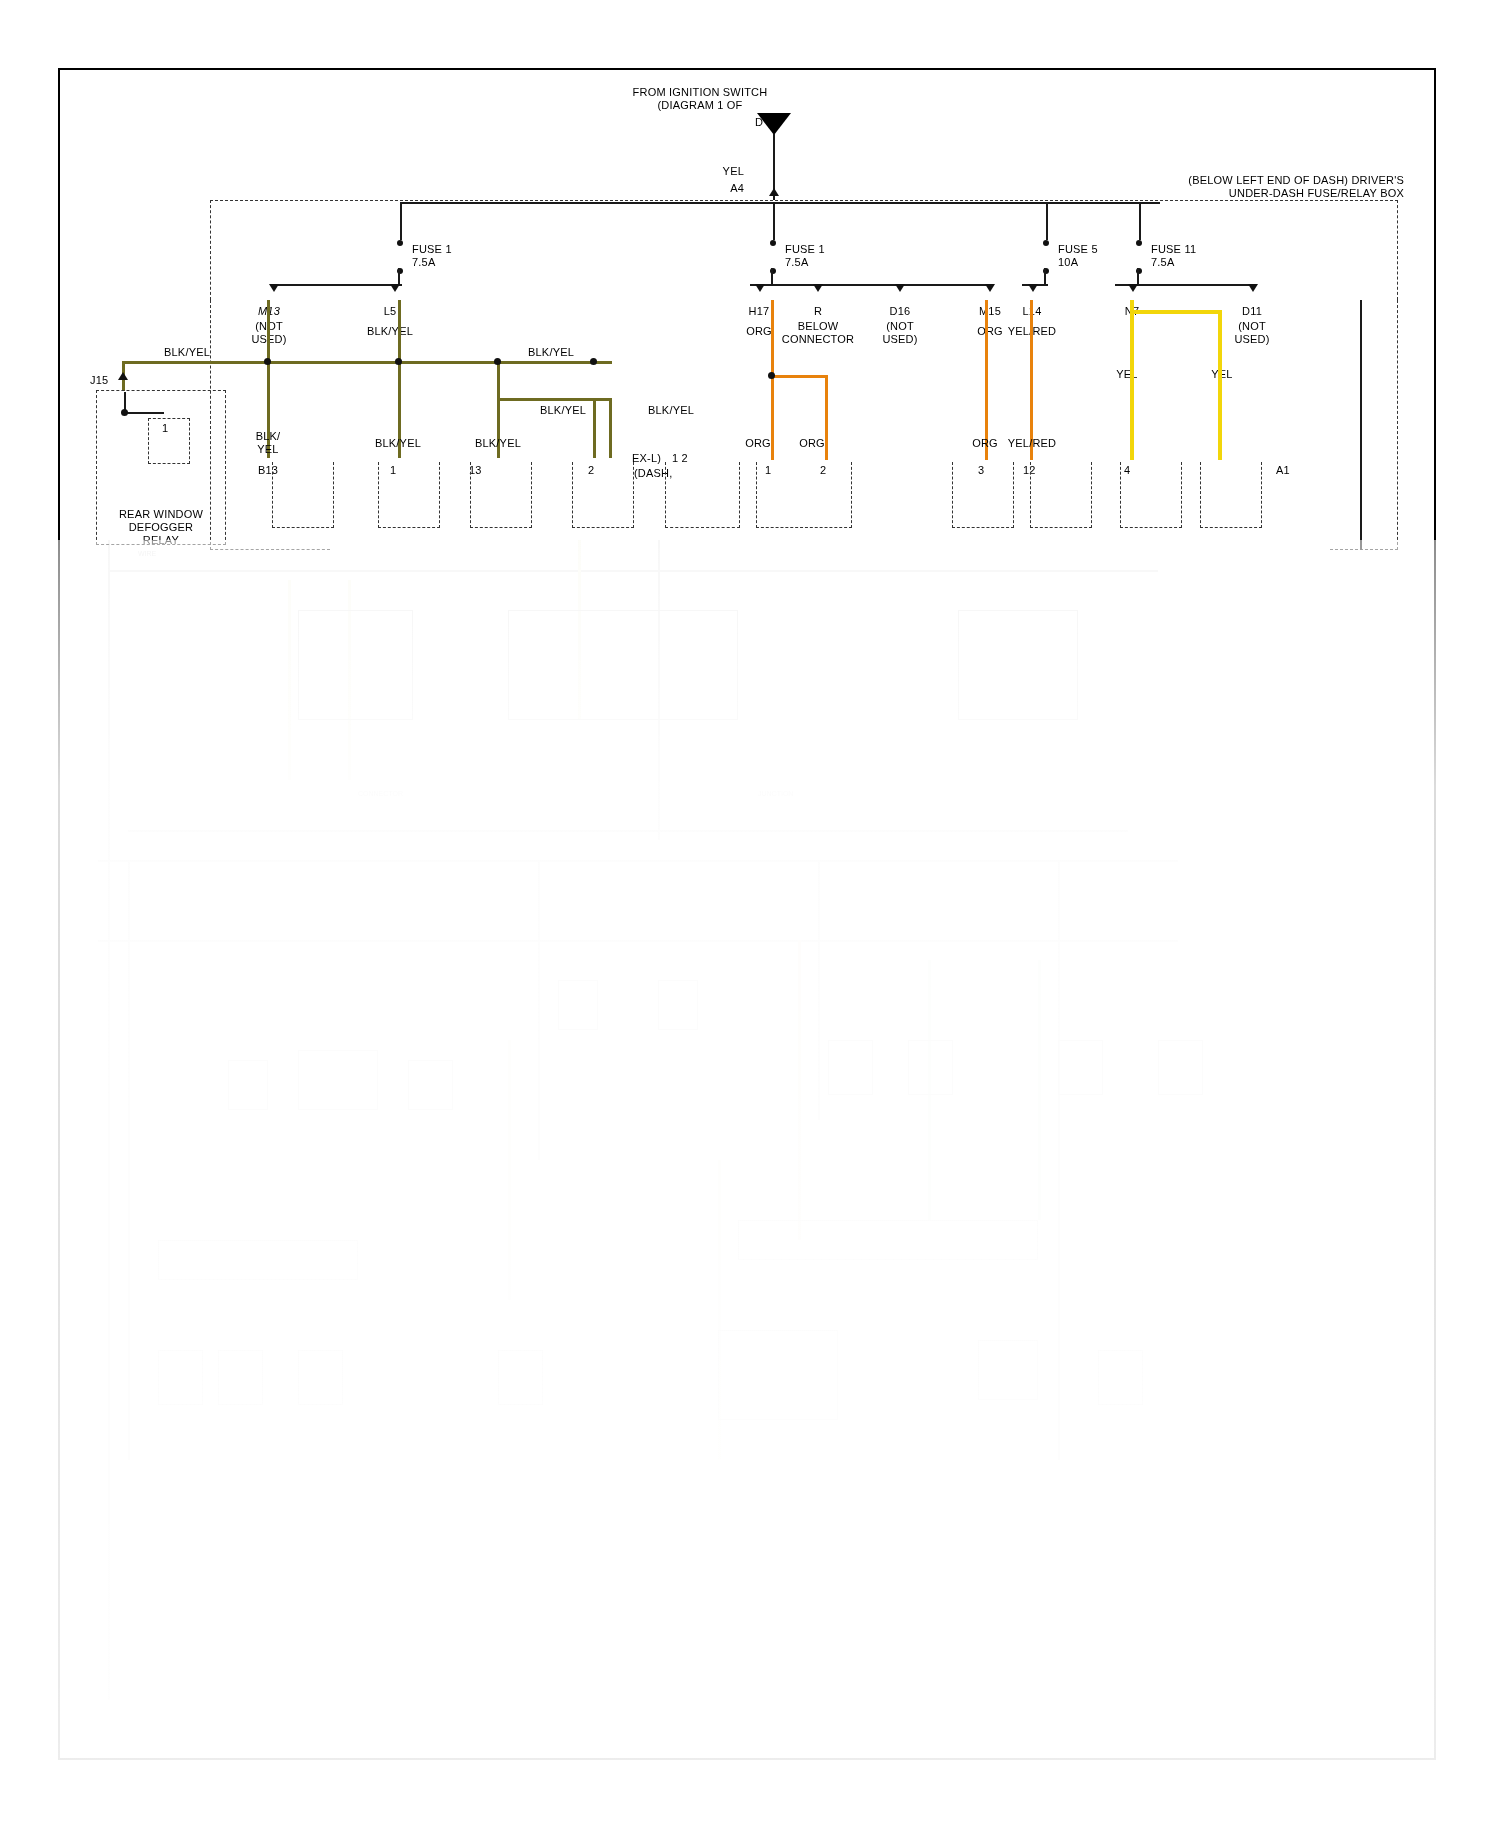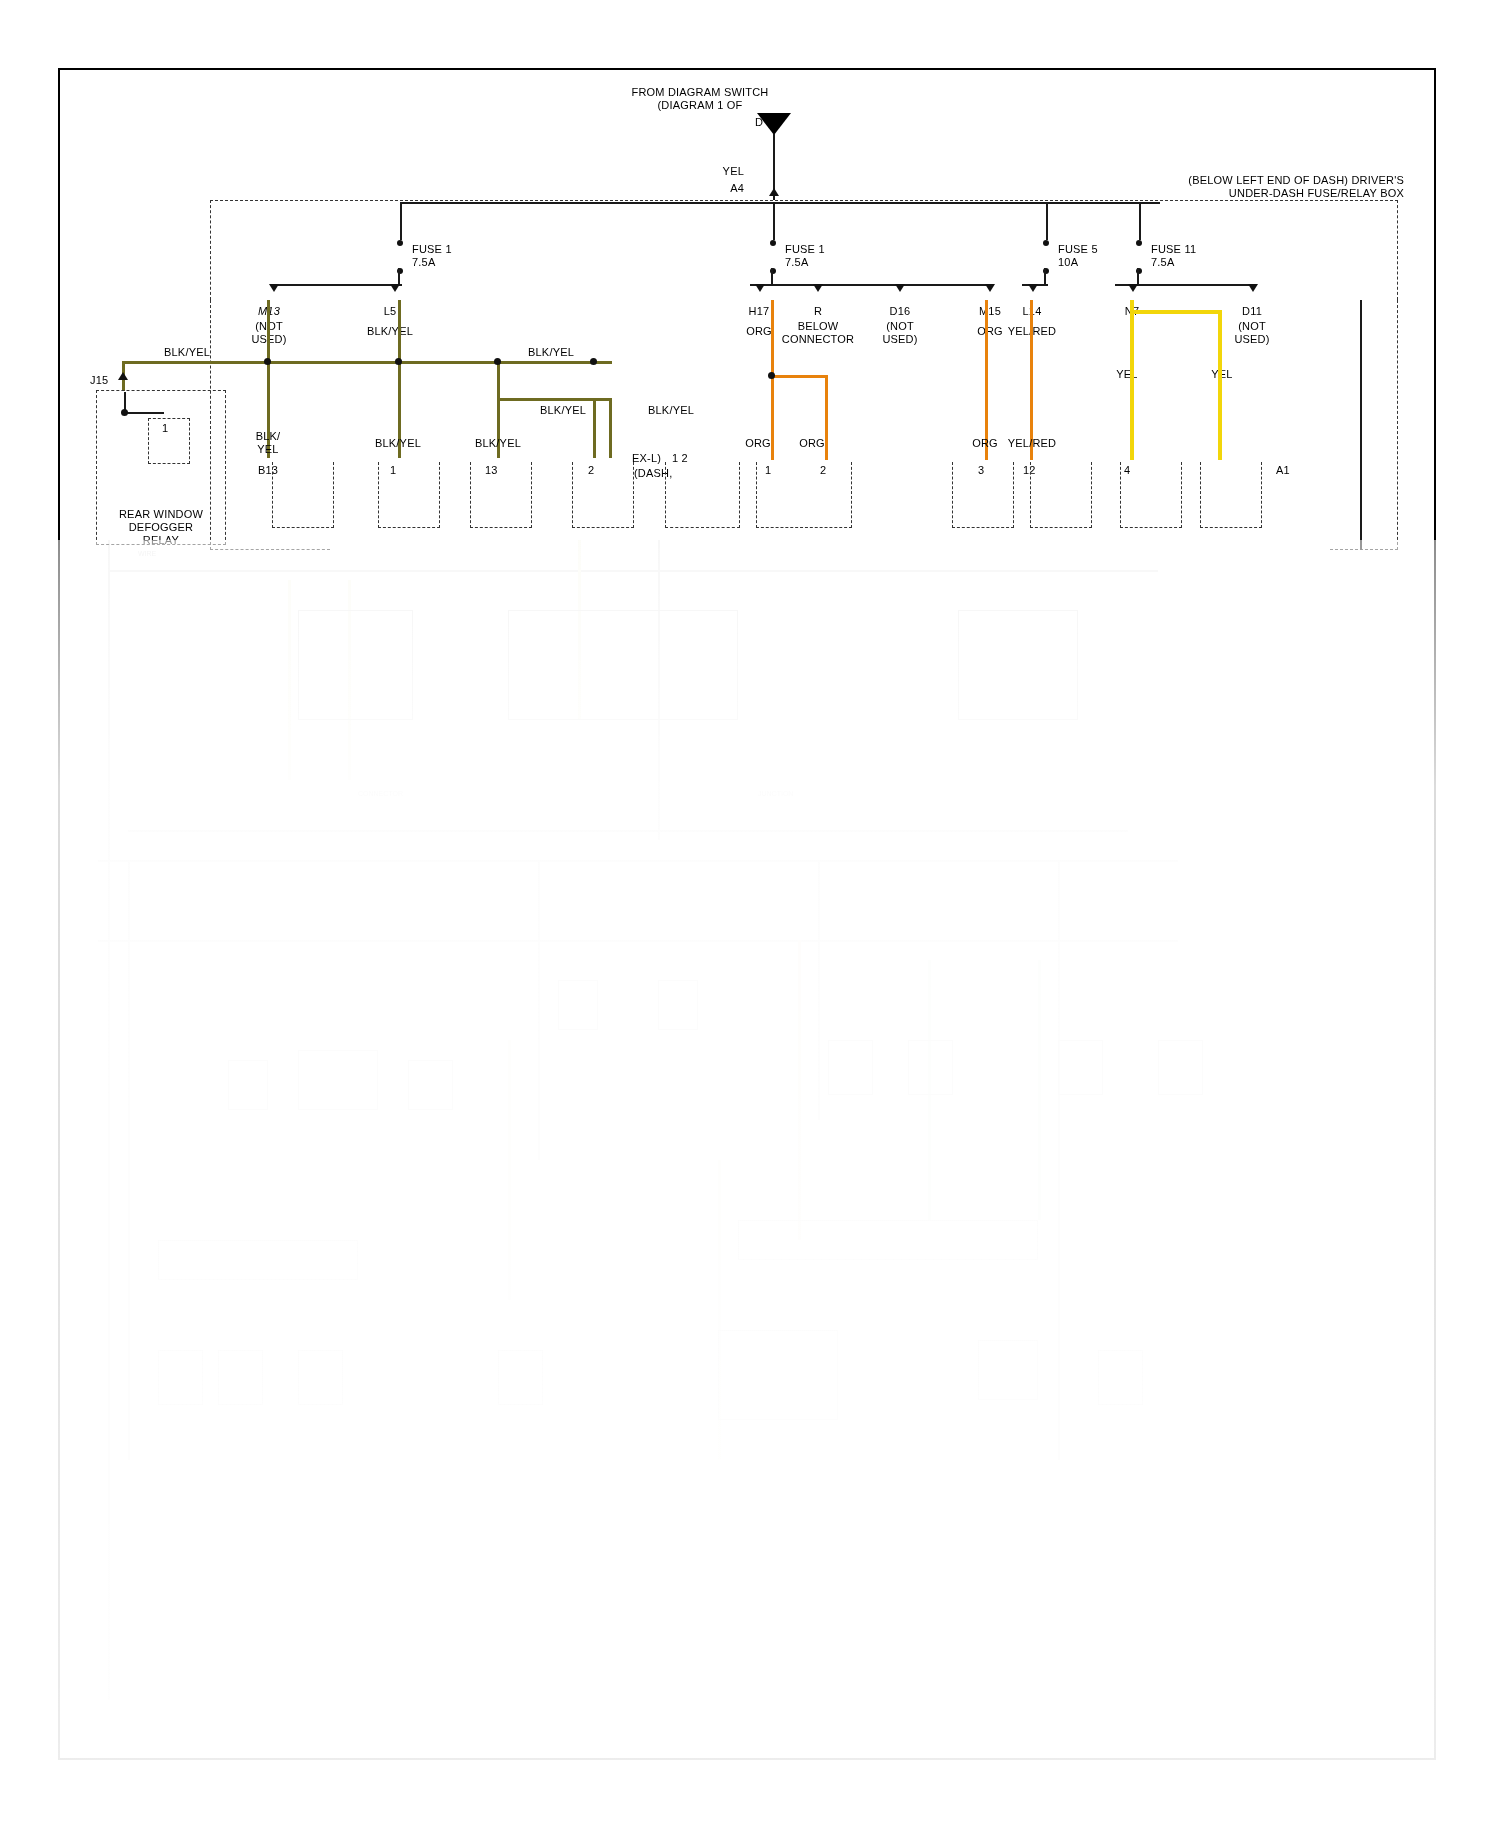--- a/index.html
+++ b/index.html
@@ -38,21 +38,21 @@
   .arrowup{position:absolute;width:0;height:0;border-left:5px solid transparent;border-right:5px solid transparent;border-bottom:8px solid #111;}
   .relay-box{position:absolute;border:1px solid #333;box-sizing:border-box;}
 </style>
 </head>
 <body>
 
 <div class="sheet">
 
   <div class="border-outer"></div>
 
-  <div class="lbl c" style="left:600px;top:86px;width:200px;">FROM DIAGRAM SWITCH</div>
+  <div class="lbl c" style="left:600px;top:86px;width:200px;">FROM IGNITION SWITCH</div>
   <div class="lbl c" style="left:600px;top:99px;width:200px;">(DIAGRAM 1 OF</div>
 
   <div class="tri" style="left:757px;top:113px;">
     <div class="tri-in"></div>
   </div>
   <div class="lbl c" style="left:747px;top:116px;width:24px;font-size:11px;">D</div>
 
   <div class="lbl r" style="left:714px;top:165px;width:30px;">YEL</div>
   <div class="lbl r" style="left:714px;top:182px;width:30px;">A4</div>
 
@@ -185,21 +185,21 @@
   <div class="lbl c" style="left:96px;top:534px;width:130px;">RELAY</div>
 
   <div class="lbl c" style="left:238px;top:430px;width:60px;">BLK/</div>
   <div class="lbl c" style="left:238px;top:443px;width:60px;">YEL</div>
   <div class="lbl" style="left:258px;top:464px;">B13</div>
 
   <div class="lbl c" style="left:340px;top:437px;width:116px;">BLK/YEL</div>
   <div class="lbl" style="left:390px;top:464px;">1</div>
 
   <div class="lbl c" style="left:440px;top:437px;width:116px;">BLK/YEL</div>
-  <div class="lbl" style="left:485px;top:464px;">13</div>
+  <div class="lbl" style="left:469px;top:464px;">13</div>
 
   <div class="lbl" style="left:588px;top:464px;">2</div>
 
   <div class="lbl" style="left:632px;top:452px;">EX-L)</div>
   <div class="lbl" style="left:672px;top:452px;">1 2</div>
   <div class="lbl" style="left:634px;top:467px;">(DASH,</div>
 
   <div class="wire v org" style="left:771px;top:300px;height:75px;width:3px;"></div>
   <div class="wire v org" style="left:771px;top:375px;height:85px;width:3px;"></div>
   <div class="wire h org" style="left:771px;top:375px;width:56px;height:3px;"></div>

